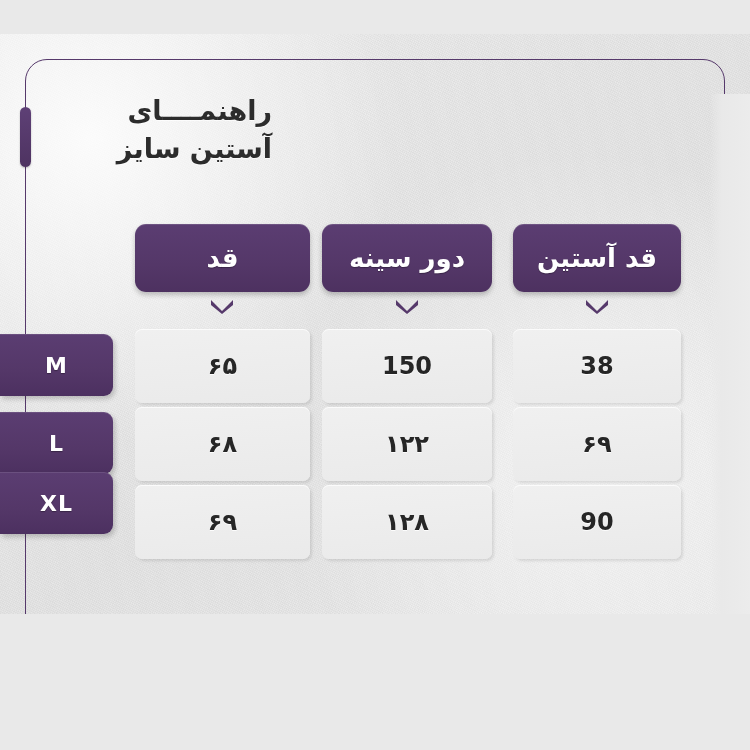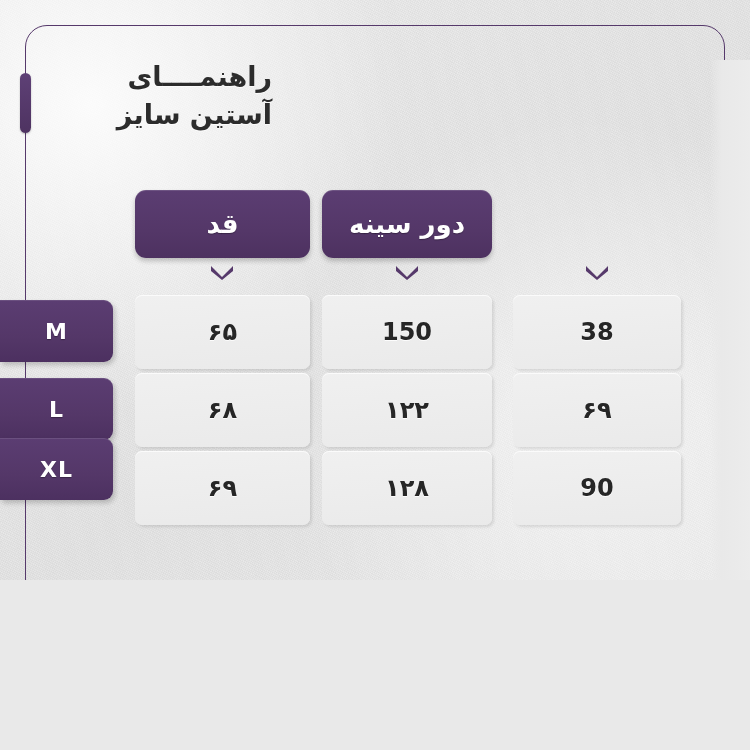--- a/index.html
+++ b/index.html
@@ -19,20 +19,21 @@
     width: 750px;
     height: 580px;
     background-color: #e9e9e9;
     background-image:
       radial-gradient(circle at 12% 18%, rgba(255,255,255,0.85) 0%, rgba(255,255,255,0) 38%),
       radial-gradient(circle at 78% 72%, rgba(255,255,255,0.55) 0%, rgba(255,255,255,0) 42%),
       repeating-linear-gradient(27deg, rgba(0,0,0,0.022) 0px, rgba(0,0,0,0.022) 1px, rgba(255,255,255,0.028) 1px, rgba(255,255,255,0.028) 2px),
       repeating-linear-gradient(113deg, rgba(0,0,0,0.018) 0px, rgba(0,0,0,0.018) 1px, rgba(255,255,255,0.022) 1px, rgba(255,255,255,0.022) 2px),
       linear-gradient(145deg, #eeeeee 0%, #e4e4e4 55%, #ececec 100%);
     overflow: hidden;
+    margin-top: 34px;
   }
 
   
   .frame {
     position: absolute;
     left: 25px;
     top: 25px;
     width: 700px;
     height: 700px;
     border: 1.6px solid #56396b;
@@ -176,20 +177,21 @@
   <div class="frame-mask frame-mask-bottom-right"></div>
   <div class="accent-pill"></div>
 
   <div class="title">
     <span class="title-line">راهنمــــای</span>
     <span class="title-line">آستین سایز</span>
   </div>
 
   <div class="col-head c1">قد</div>
   <div class="col-head c2">دور سینه</div>
+  <div class="col-head c3">قد آستین</div>
 
   <span class="chev c1">
     <svg viewBox="0 0 26 16" xmlns="http://www.w3.org/2000/svg">
       <path d="M2 2 L13 13 L24 2 L24 7 L13 16 L2 7 Z" fill="#56396b"></path>
     </svg>
   </span>
   <span class="chev c2">
     <svg viewBox="0 0 26 16" xmlns="http://www.w3.org/2000/svg">
       <path d="M2 2 L13 13 L24 2 L24 7 L13 16 L2 7 Z" fill="#56396b"></path>
     </svg>

